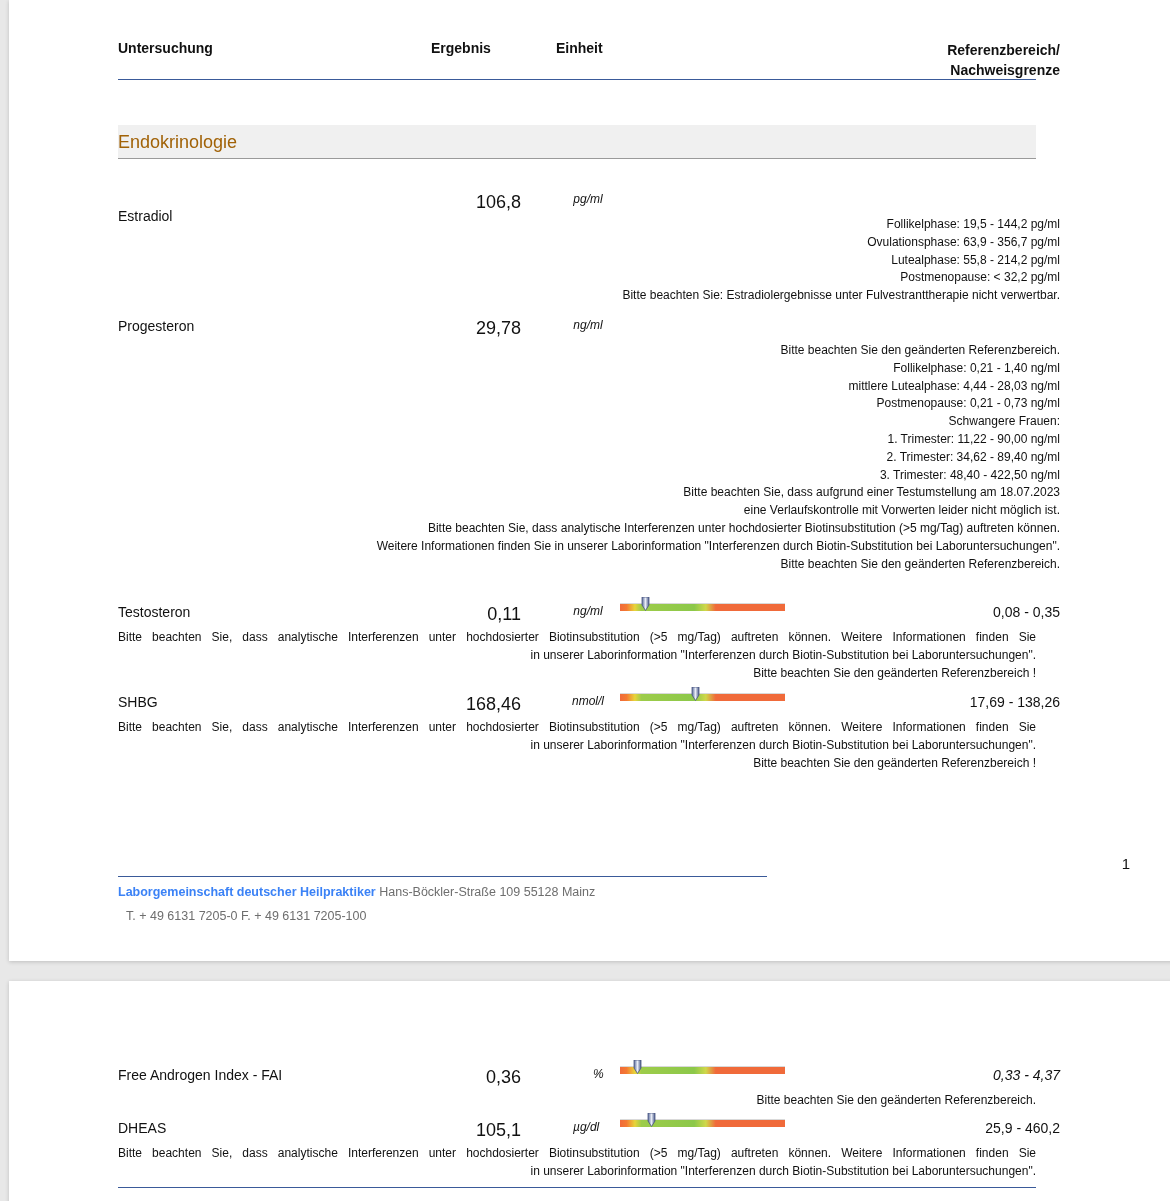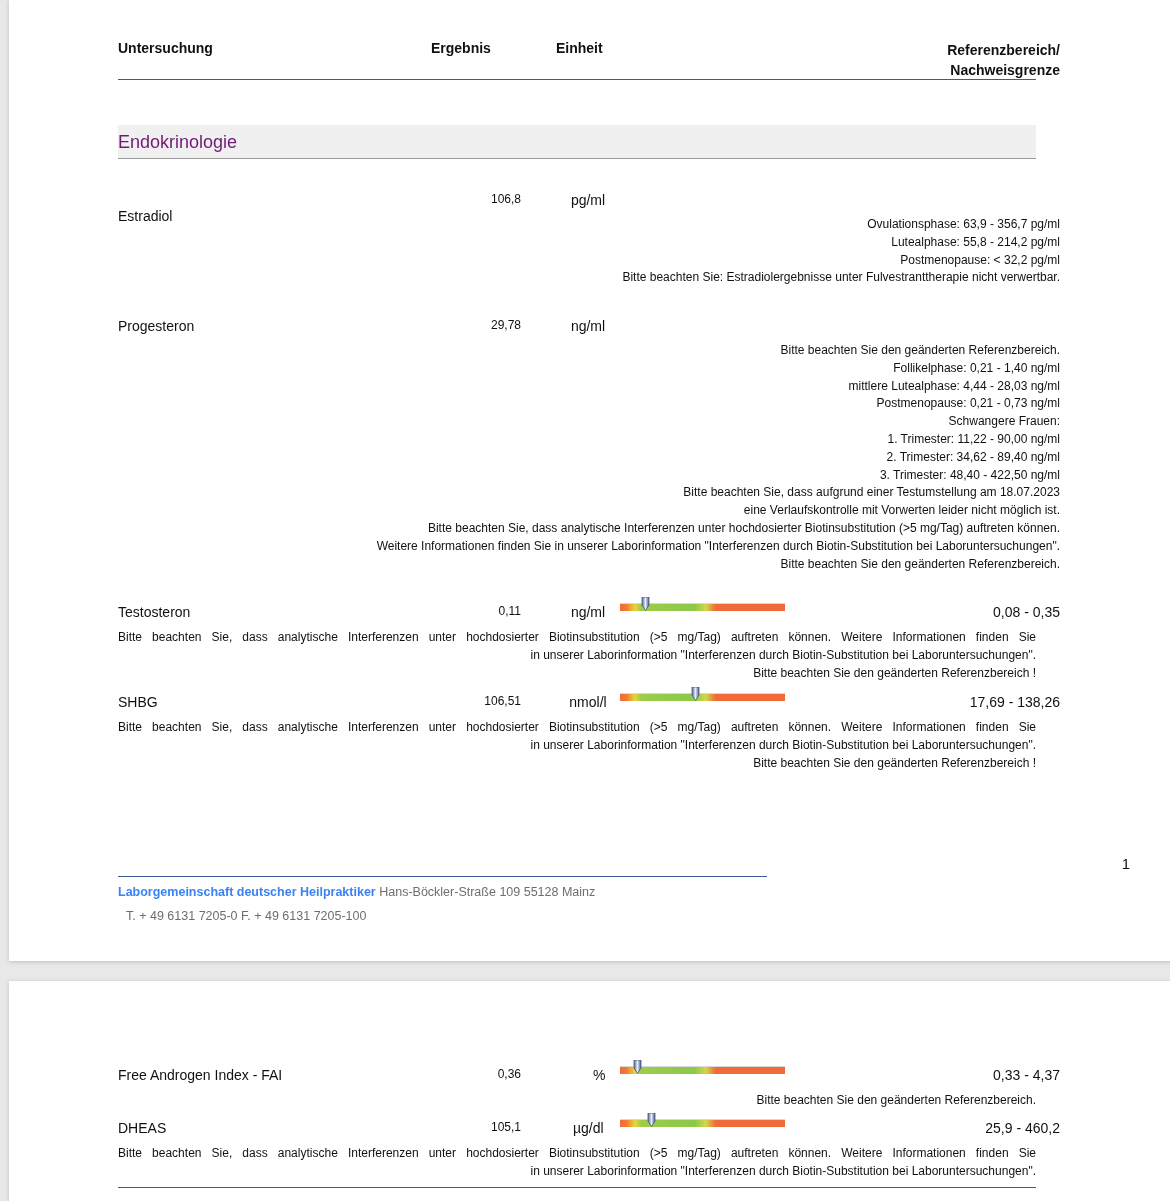--- a/index.html
+++ b/index.html
@@ -19,25 +19,25 @@
   #page1 { top: 0; height: 961px; }
   #page2 { top: 981px; height: 240px; }
 
   .abs { position: absolute; }
   .hdr { font-weight: bold; font-size: 14px; }
   .rule-blue { position: absolute; height: 1px; background: #3a5a99; }
   .section-band {
     position: absolute; left: 109px; width: 918px; height: 33px; top: 125px;
     background: #f0f0f0; border-bottom: 1px solid #9a9a9a;
   }
-  .section-title { position: absolute; left: 0; top: 7px; font-size: 18px; color: #701a75; }
+  .section-title { position: absolute; left: 0; top: 7px; font-size: 18px; color: #a16207; }
 
   .name { position: absolute; left: 109px; font-size: 14px; }
-  .val { position: absolute; right: 664px; font-size: 12px; text-align: right; }
-  .unit { position: absolute; font-size: 14px; }
+  .val { position: absolute; right: 664px; font-size: 18px; text-align: right; }
+  .unit { position: absolute; font-size: 12px; font-style: italic; }
   .unit.center { width: 70px; text-align: center; }
   .ref { position: absolute; right: 125px; font-size: 14px; text-align: right; }
   .notes {
     position: absolute; right: 125px; font-size: 12px; line-height: 17.8px;
     text-align: right; white-space: nowrap;
   }
   .notes div { white-space: nowrap; }
   .para {
     position: absolute; left: 109px; width: 918px; font-size: 12px; line-height: 18px;
     text-align: right;
@@ -76,20 +76,21 @@
   <div class="rule-blue" style="left:109px; width:918px; top:79px;"></div>
 
   <div class="section-band">
     <div class="section-title" style="left:0;">Endokrinologie</div>
   </div>
 
   <div class="name" style="top:208px;">Estradiol</div>
   <div class="val" style="top:192px;">106,8</div>
   <div class="unit center" style="left:544px; top:192px;">pg/ml</div>
   <div class="notes" style="top:216px;">
+    <div>Follikelphase: 19,5 - 144,2 pg/ml</div>
     <div>Ovulationsphase: 63,9 - 356,7 pg/ml</div>
     <div>Lutealphase: 55,8 - 214,2 pg/ml</div>
     <div>Postmenopause: &lt; 32,2 pg/ml</div>
     <div>Bitte beachten Sie: Estradiolergebnisse unter Fulvestranttherapie nicht verwertbar.</div>
   </div>
 
   <div class="name" style="top:318px;">Progesteron</div>
   <div class="val" style="top:318px;">29,78</div>
   <div class="unit center" style="left:544px; top:318px;">ng/ml</div>
   <div class="notes" style="top:342px;">
@@ -125,21 +126,21 @@
       </svg>
     </div>
   <div class="ref" style="top:604px;">0,08 - 0,35</div>
   <div class="para" style="top:628px;">
     <div class="first">Bitte beachten Sie, dass analytische Interferenzen unter hochdosierter Biotinsubstitution (&gt;5 mg/Tag) auftreten können. Weitere Informationen finden Sie</div>
     <div>in unserer Laborinformation "Interferenzen durch Biotin-Substitution bei Laboruntersuchungen".</div>
     <div>Bitte beachten Sie den geänderten Referenzbereich !</div>
   </div>
 
   <div class="name" style="top:694px;">SHBG</div>
-  <div class="val" style="top:694px;">106,51</div>
+  <div class="val" style="top:694px;">168,46</div>
   <div class="unit center" style="left:544px; top:694px;">nmol/l</div>
   <div class="gauge" style="top:691px;">
     <div class="gauge-bar"></div>
   <svg class="marker" width="9" height="14" viewBox="0 0 9 14" style="left: 74.8441px;">
         <defs>
           <linearGradient id="mg" x1="0" x2="1">
             <stop offset="0" stop-color="#5a6a9a"></stop>
             <stop offset="0.5" stop-color="#e8ecf6"></stop>
             <stop offset="1" stop-color="#4a5a8a"></stop>
           </linearGradient>
@@ -171,21 +172,21 @@
         <defs>
           <linearGradient id="mg" x1="0" x2="1">
             <stop offset="0" stop-color="#5a6a9a"></stop>
             <stop offset="0.5" stop-color="#e8ecf6"></stop>
             <stop offset="1" stop-color="#4a5a8a"></stop>
           </linearGradient>
         </defs>
         <path d="M1 0 H8 V8 L4.5 13.5 L1 8 Z" fill="url(#mg)" stroke="#4a5580" stroke-width="0.8"></path>
       </svg>
     </div>
-  <div class="ref" style="top:86px;">0,33 - 4,37</div>
+  <div class="ref" style="top:86px;font-style:italic;">0,33 - 4,37</div>
   <div class="para" style="top:110px;">
     <div>Bitte beachten Sie den geänderten Referenzbereich.</div>
   </div>
 
   <div class="name" style="top:139px;">DHEAS</div>
   <div class="val" style="top:139px;">105,1</div>
   <div class="unit" style="left:564px; top:139px;">µg/dl</div>
   <div class="gauge" style="top:136px;">
     <div class="gauge-bar"></div>
   <svg class="marker" width="9" height="14" viewBox="0 0 9 14" style="left: 30.9431px;">

